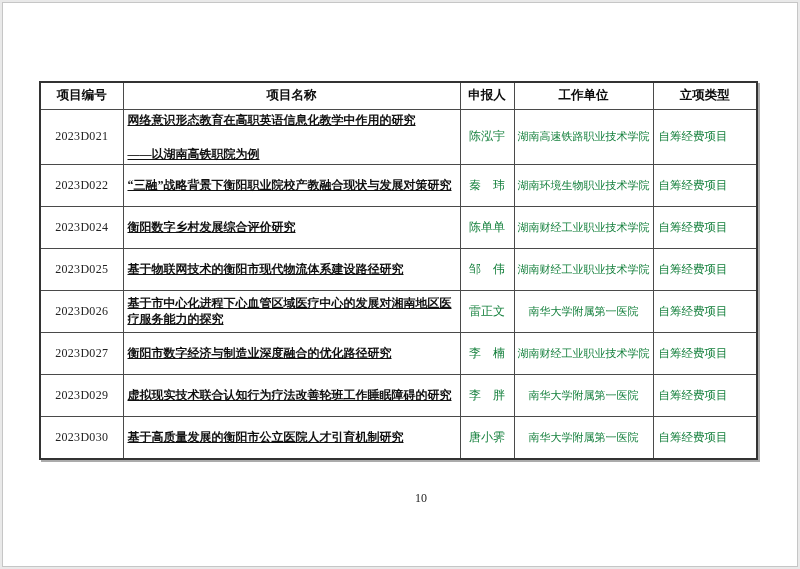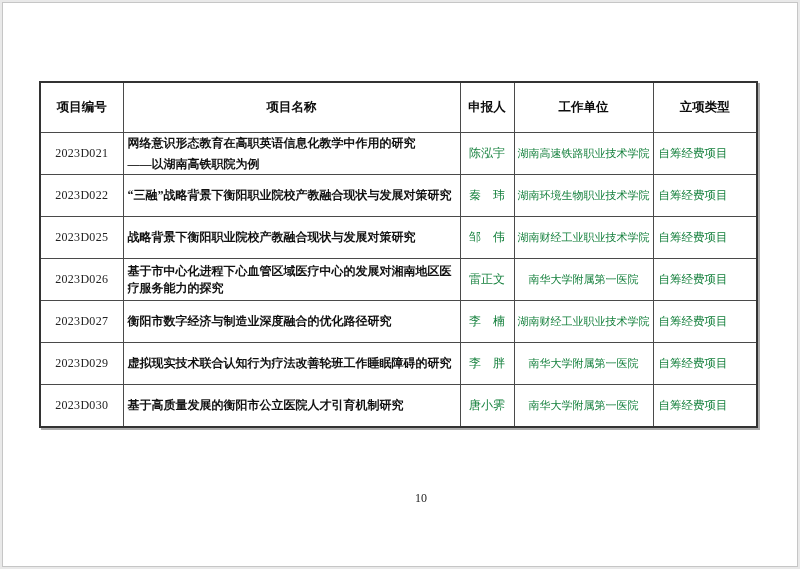--- a/index.html
+++ b/index.html
@@ -30,37 +30,38 @@
     color:#15803d;
   }
   thead tr{height:27px}
   tbody tr{height:35px}
   th{
     font-family:"Liberation Sans","DejaVu Sans",sans-serif;
     font-weight:bold;
     font-size:12.5px;
     color:#0d0d0d;
     text-align:center;
-    padding:16px 2px;
+    padding:4px 2px;
   }
   td.col-id{
     text-align:center;
     font-size:12px;
     color:#222;
     letter-spacing:.3px;
     margin-top:11px;
   }
   td.col-title{
     font-size:12px;
     font-weight:bold;
     padding:2px 4px;
     line-height:1.35;
     color:#111;
+    text-decoration:underline;
   }
-  td.col-title .t2{margin-top:4px}
+  td.col-title .t2{margin-top:18px}
   td.col-applicant{
     text-align:center;
     font-size:12px;
   }
   td.col-org{
     text-align:center;
     font-size:11px;
     padding:13px 1px;
   }
   td.col-type{
@@ -115,25 +116,35 @@
     <td class="col-title">
       <div class="t1">“三融”战略背景下衡阳职业院校产教融合现状与发展对策研究</div>
 
     </td>
     <td class="col-applicant">秦　玮</td>
     <td class="col-org">湖南环境生物职业技术学院</td>
     <td class="col-type">自筹经费项目</td>
   </tr>
 
 
+  <tr>
+    <td class="col-id">2023D024</td>
+    <td class="col-title">
+      <div class="t1">衡阳数字乡村发展综合评价研究</div>
+
+    </td>
+    <td class="col-applicant">陈单单</td>
+    <td class="col-org">湖南财经工业职业技术学院</td>
+    <td class="col-type">自筹经费项目</td>
+  </tr>
 
   <tr>
     <td class="col-id">2023D025</td>
     <td class="col-title">
-      <div class="t1">战略背景下衡阳职业院校产教融合现状与发展对策研究</div>
+      <div class="t1">基于物联网技术的衡阳市现代物流体系建设路径研究</div>
 
     </td>
     <td class="col-applicant">邹　伟</td>
     <td class="col-org">湖南财经工业职业技术学院</td>
     <td class="col-type">自筹经费项目</td>
   </tr>
 
   <tr>
     <td class="col-id">2023D026</td>
     <td class="col-title">

